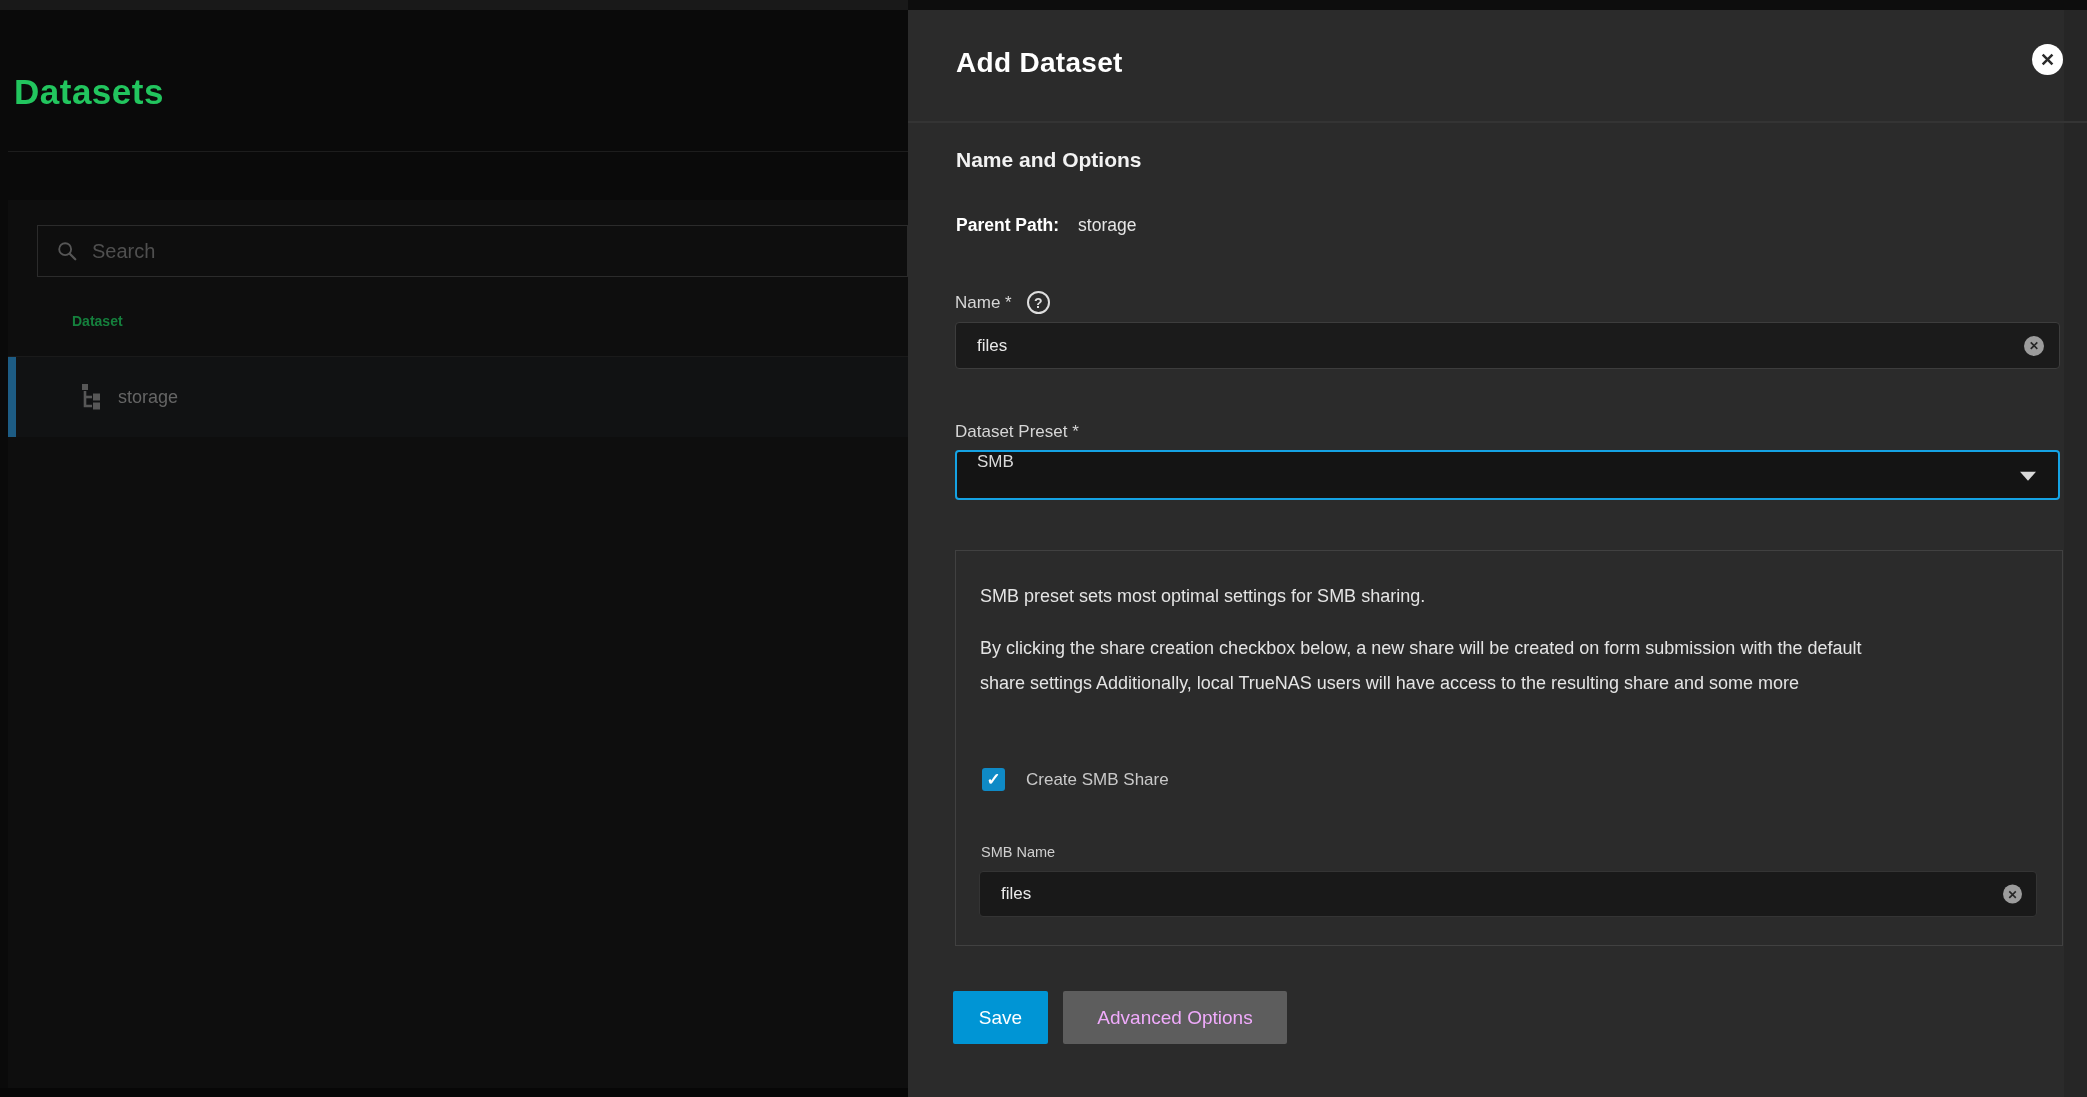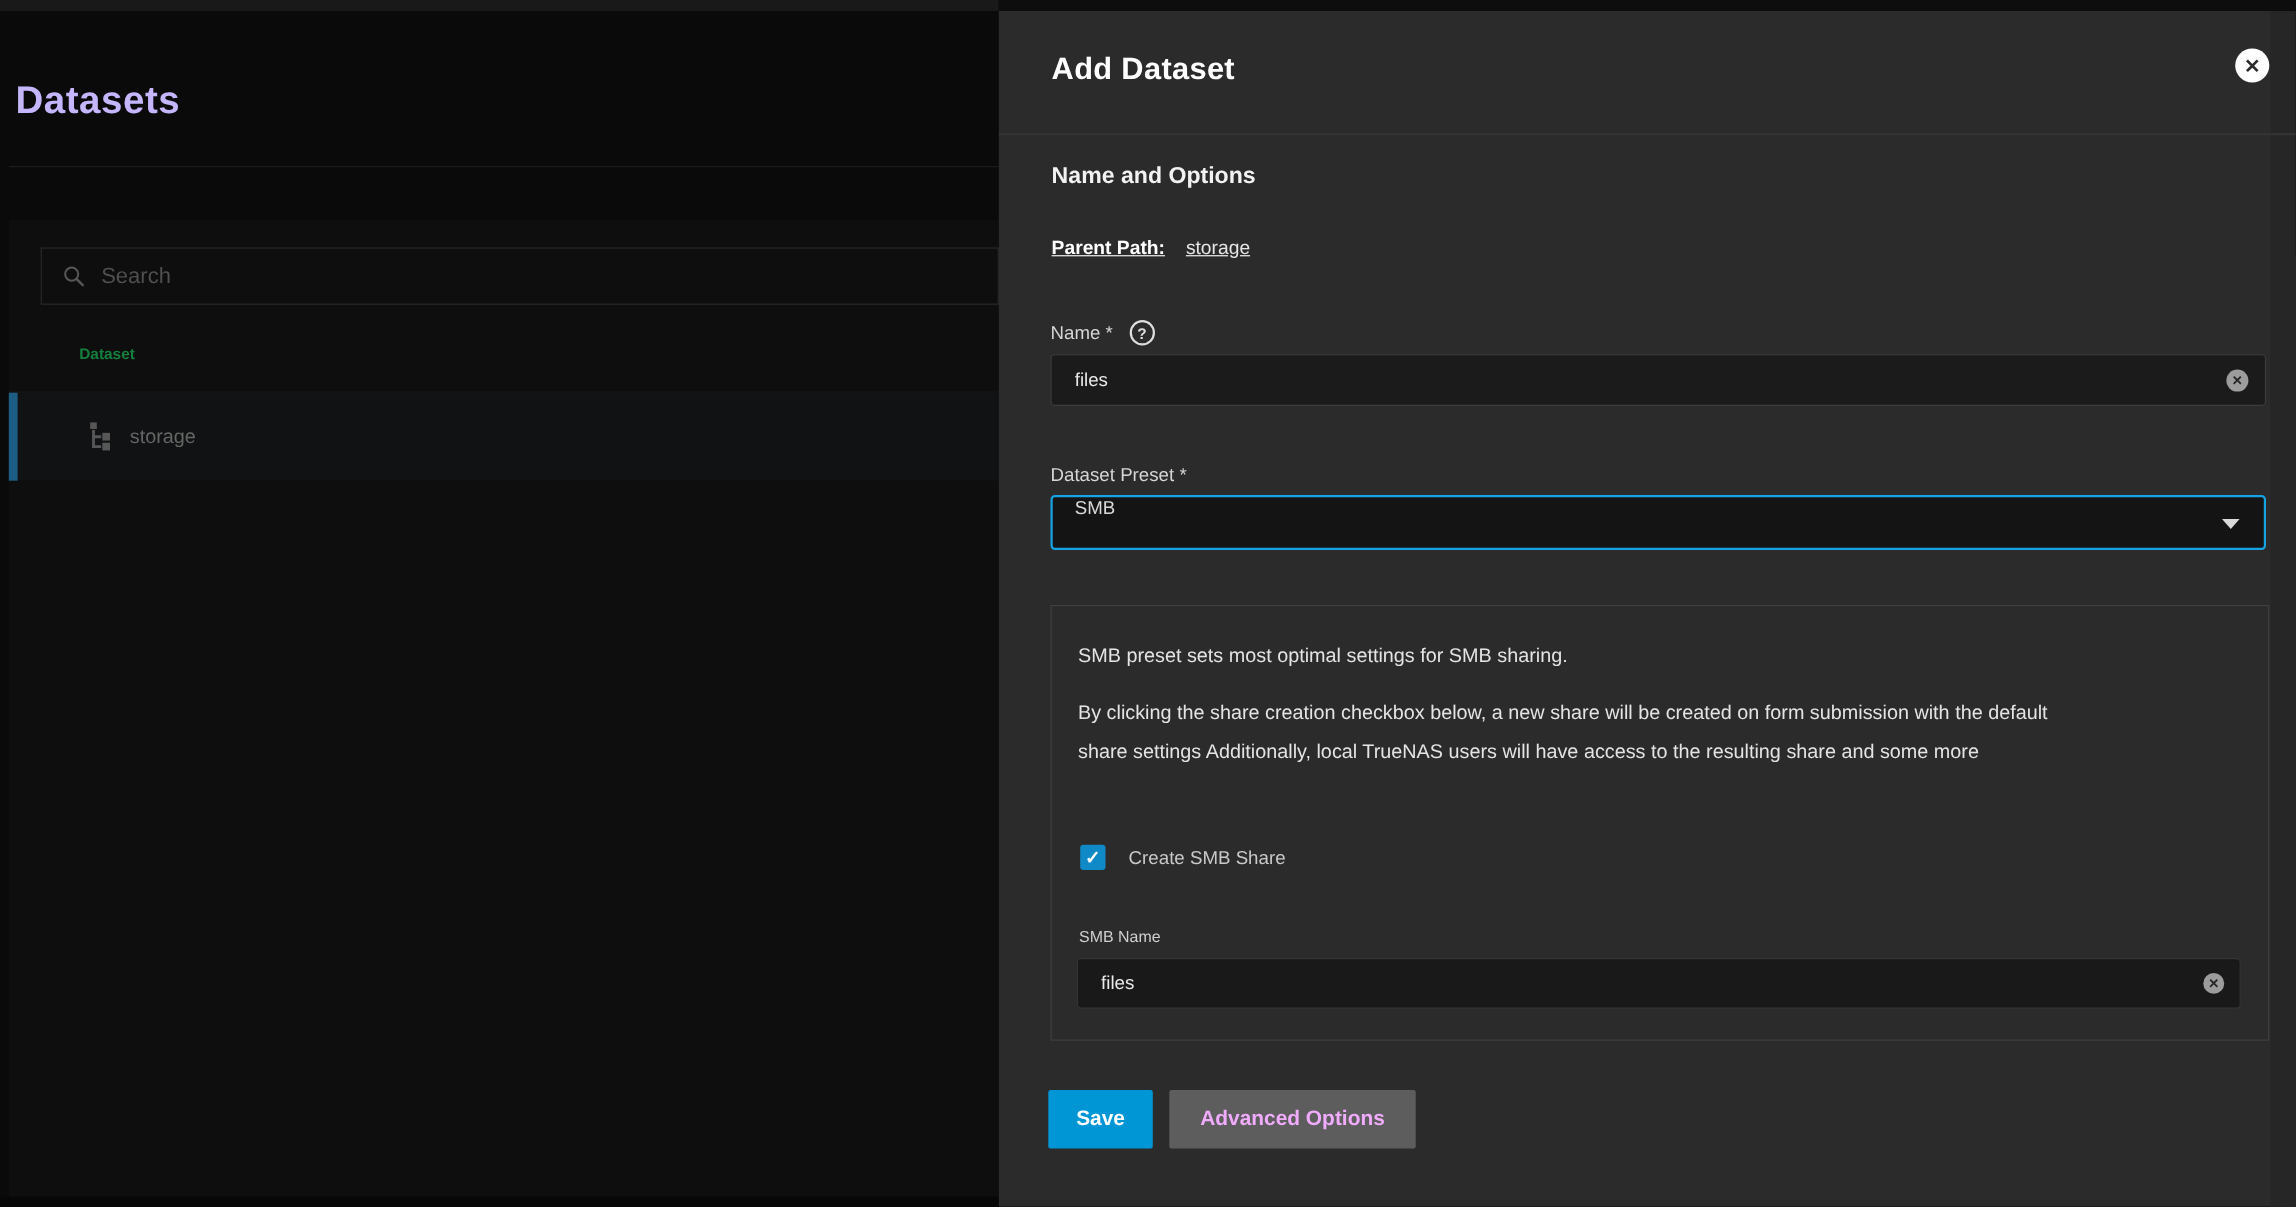--- a/index.html
+++ b/index.html
@@ -5,21 +5,21 @@
   * { margin:0; padding:0; box-sizing:border-box; }
   html,body { width:2087px; height:1097px; background:#0a0a0a; overflow:hidden; }
   body { font-family:"Liberation Sans", sans-serif; position:relative; }
 
   
   .topbar-left  { position:absolute; left:0; top:0; width:908px; height:10px; background:#191919; }
   .topbar-right { position:absolute; left:908px; top:0; width:1179px; height:10px; background:#0d0d0d; }
 
   
   .page { position:absolute; left:0; top:10px; width:908px; height:1087px; background:#0a0a0a; }
-  .page-title { position:absolute; left:14px; top:62px; font-size:35px; font-weight:bold; color:#c4b5fd; letter-spacing:0.5px; }
+  .page-title { position:absolute; left:14px; top:62px; font-size:35px; font-weight:bold; color:#22c55e; letter-spacing:0.5px; }
   .page-divider { position:absolute; left:8px; top:141px; width:900px; height:1px; background:#1d1d1d; }
   .page-card { position:absolute; left:8px; top:190px; width:900px; height:888px; background:#0e0e0e; }
   .page-footer { position:absolute; left:0; bottom:0; width:908px; height:9px; background:#070707; }
 
   .search-box { position:absolute; left:29px; top:25px; width:871px; height:52px; border:1px solid #2b2b2b; display:flex; align-items:center; }
   .search-icon { margin-left:18px; width:22px; height:22px; flex:0 0 auto; }
   .search-input { background:transparent; border:none; outline:none; color:#c9c9c9; font-size:20px; margin-left:14px; width:700px; font-family:"Liberation Sans", sans-serif; }
   .search-input::placeholder { color:#4f4f4f; }
 
   .col-header { position:absolute; left:64px; top:113px; font-size:14px; font-weight:bold; color:#15803d; }
@@ -32,21 +32,21 @@
   
   .panel { position:absolute; left:908px; top:10px; width:1179px; height:1087px; background:#2b2b2b; }
   .panel-gutter { position:absolute; right:0; top:0; width:23px; height:100%; background:#262626; }
 
   .panel-title { position:absolute; left:48px; top:37px; font-size:28px; font-weight:bold; color:#ffffff; letter-spacing:0.3px; }
   .close-btn { position:absolute; left:1124px; top:34px; width:31px; height:31px; border-radius:50%; background:#ffffff; display:flex; align-items:center; justify-content:center; cursor:pointer; }
   .close-x { color:#2b2b2b; font-size:18px; font-weight:bold; line-height:1; }
   .panel-divider { position:absolute; left:0; top:111px; width:1179px; height:2px; background:#343434; }
 
   .section-title { position:absolute; left:48px; top:138px; font-size:21px; font-weight:bold; color:#f2f2f2; }
-  .parent-row { position:absolute; left:48px; top:205px; font-size:17.5px; color:#ffffff; display:flex; align-items:center;text-decoration:underline; }
+  .parent-row { position:absolute; left:48px; top:205px; font-size:17.5px; color:#ffffff; display:flex; align-items:center; }
   .parent-label { font-weight:bold; }
   .parent-value { margin-left:19px; font-weight:normal; color:#e6e6e6; }
 
   .field-label { font-size:17px; color:#d6d6d6; }
   .name-label-row { position:absolute; left:47px; top:281px; display:flex; align-items:center; }
   .help-icon { margin-left:15px; width:23px; height:23px; border:2px solid #dedede; border-radius:50%; display:flex; align-items:center; justify-content:center; color:#dedede; font-size:14px; font-weight:bold; cursor:pointer; }
 
   .text-input-wrap { position:absolute; background:#1b1b1b; border:1px solid #3d3d3d; border-radius:4px; display:flex; align-items:center; }
   .name-input-wrap { left:47px; top:312px; width:1105px; height:47px; }
   .real-input { background:transparent; border:none; outline:none; color:#eaeaea; font-size:17px; padding-left:21px; width:88%; font-family:"Liberation Sans", sans-serif; }
@@ -62,21 +62,21 @@
   .info-para1 { position:absolute; left:24px; top:28px; font-size:18px; color:#e4e4e4; line-height:34px; }
   .info-para2 { position:absolute; left:24px; top:80px; font-size:18px; color:#e4e4e4; line-height:34.5px; width:1060px; }
   .cb-row { position:absolute; left:26px; top:217px; display:flex; align-items:center; cursor:pointer; }
   .checkbox { width:23px; height:23px; background:#0f8ac6; border-radius:3px; display:flex; align-items:center; justify-content:center; color:#ffffff; font-size:17px; font-weight:bold; }
   .cb-label { margin-left:21px; color:#c9c9c9; font-size:17px; }
   .smb-label { position:absolute; left:25px; top:293px; font-size:14.5px; color:#cfcfcf; }
   .smb-input-wrap { left:23px; top:320px; width:1058px; height:46px; background:#191919; border:1px solid #343434; }
   .smb-clear { width:19px; height:19px; right:14px; }
 
   .btn-row { position:absolute; left:45px; top:981px; display:flex; }
-  .btn { height:53px; border:none; font-family:"Liberation Sans", sans-serif; font-size:19px; font-weight:bold; border-radius:2px; cursor:pointer; display:flex; align-items:center; justify-content:center; }
+  .btn { height:53px; border:none; font-family:"Liberation Sans", sans-serif; font-size:19px; font-weight:normal; border-radius:2px; cursor:pointer; display:flex; align-items:center; justify-content:center; }
   .btn-save { width:95px; background:#0095d5; color:#ffffff; }
   .btn-adv { width:224px; background:#5d5d5d; color:#f0abfc; margin-left:15px; }
 </style>
 </head>
 <body>
 
 <div class="topbar-left"></div>
 <div class="topbar-right"></div>
 
 <div class="page">

